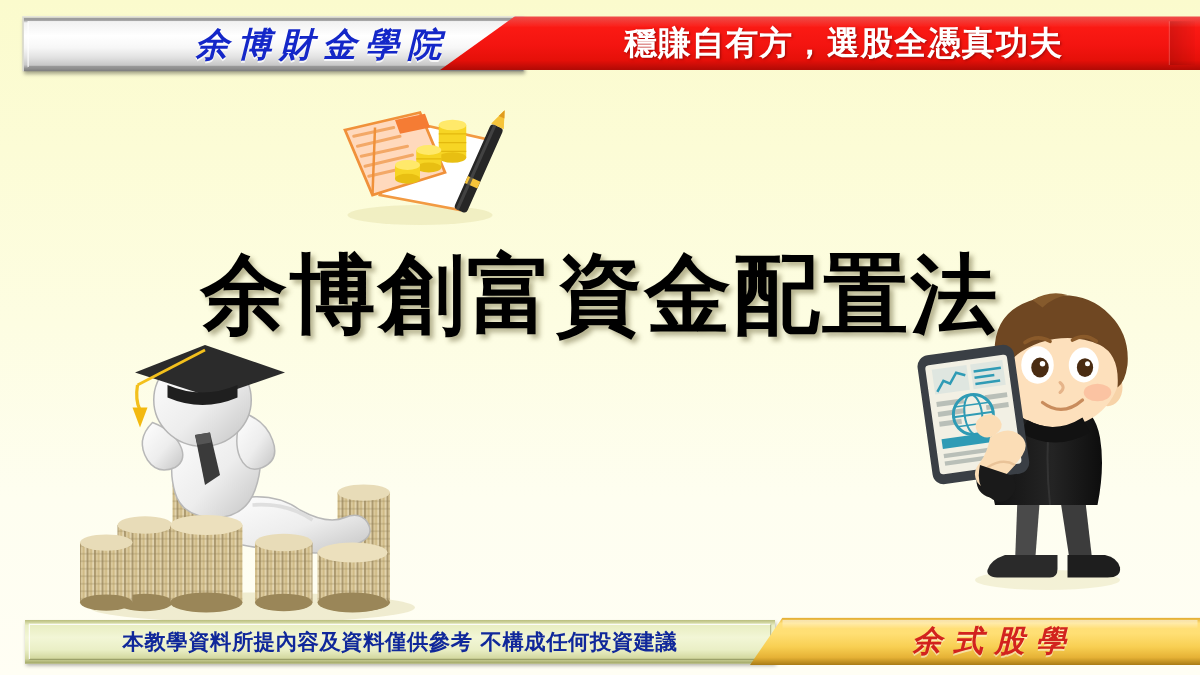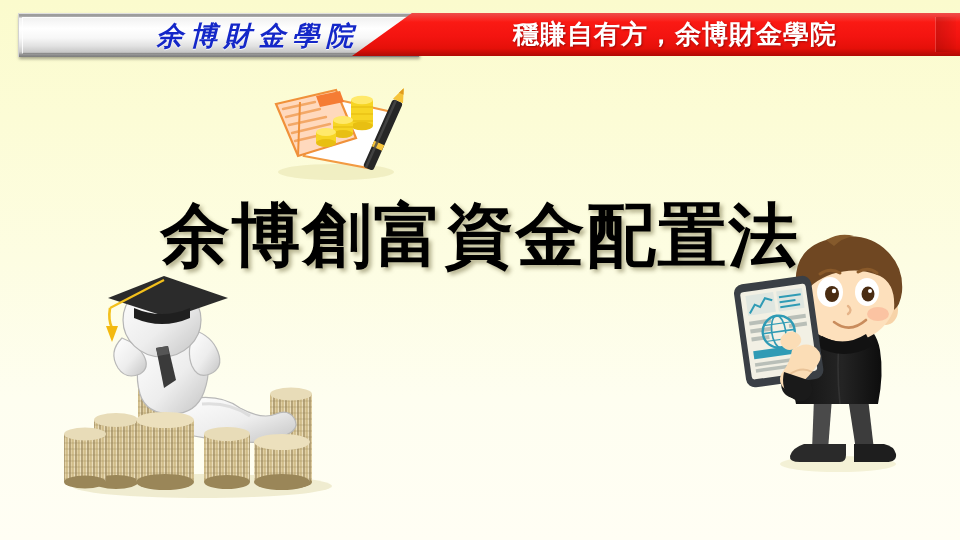--- a/index.html
+++ b/index.html
@@ -246,21 +246,21 @@
   <div id="header-band">
 
     <div class="silver-plate">
       <div class="inner-bevel"></div>
       <div class="academy-name">余博財金學院</div>
     </div>
 
     <div class="red-banner">
       <div class="rb-gloss"></div>
       <div class="rb-endcap"></div>
-      <div class="tagline">穩賺自有方，余博財金學院</div>
+      <div class="tagline">穩賺自有方，選股全憑真功夫</div>
     </div>
   </div>
 
   <div id="notepad">
     <svg width="160" height="108" viewBox="0 0 160 108">
 
       <ellipse cx="78" cy="96" rx="58" ry="8" fill="#e8e4ae" opacity="0.55"></ellipse>
 
       <polygon points="72,22 134,36 110,92 46,80" fill="#ffffff" stroke="#f29a42" stroke-width="2.2"></polygon>
 
@@ -490,14 +490,26 @@
       <g>
         <path d="M74,128 q14,-10 24,-2 q8,7 2,16 q-8,12 -20,22 q-10,8 -16,0 q-5,-8 2,-16 q6,-8 8,-20 z" fill="#fbddb6"></path>
         <path d="M66,112 q10,-6 16,2 q4,6 -4,12 q-8,5 -14,-2 q-4,-7 2,-12 z" fill="#fbddb6"></path>
         <path d="M72,152 q12,-8 22,-2" stroke="#e9c398" stroke-width="2" fill="none"></path>
       </g>
 
       <path d="M66,150 q-4,18 8,26 q10,8 18,-2 q6,-8 -2,-16 z" fill="#1a1a1a"></path>
     </svg>
   </div>
 
+  <div id="footer-band">
+
+    <div class="disclaimer-plate">
+      <div class="inner-bevel"></div>
+      <div class="disclaimer-text">本教學資料所提內容及資料僅供參考  不構成任何投資建議</div>
+    </div>
+
+    <div class="brand-plate">
+      <div class="bp-gloss"></div>
+      <div class="brand-name">余式股學</div>
+    </div>
+  </div>
 
 </div>
 
 </body></html>

